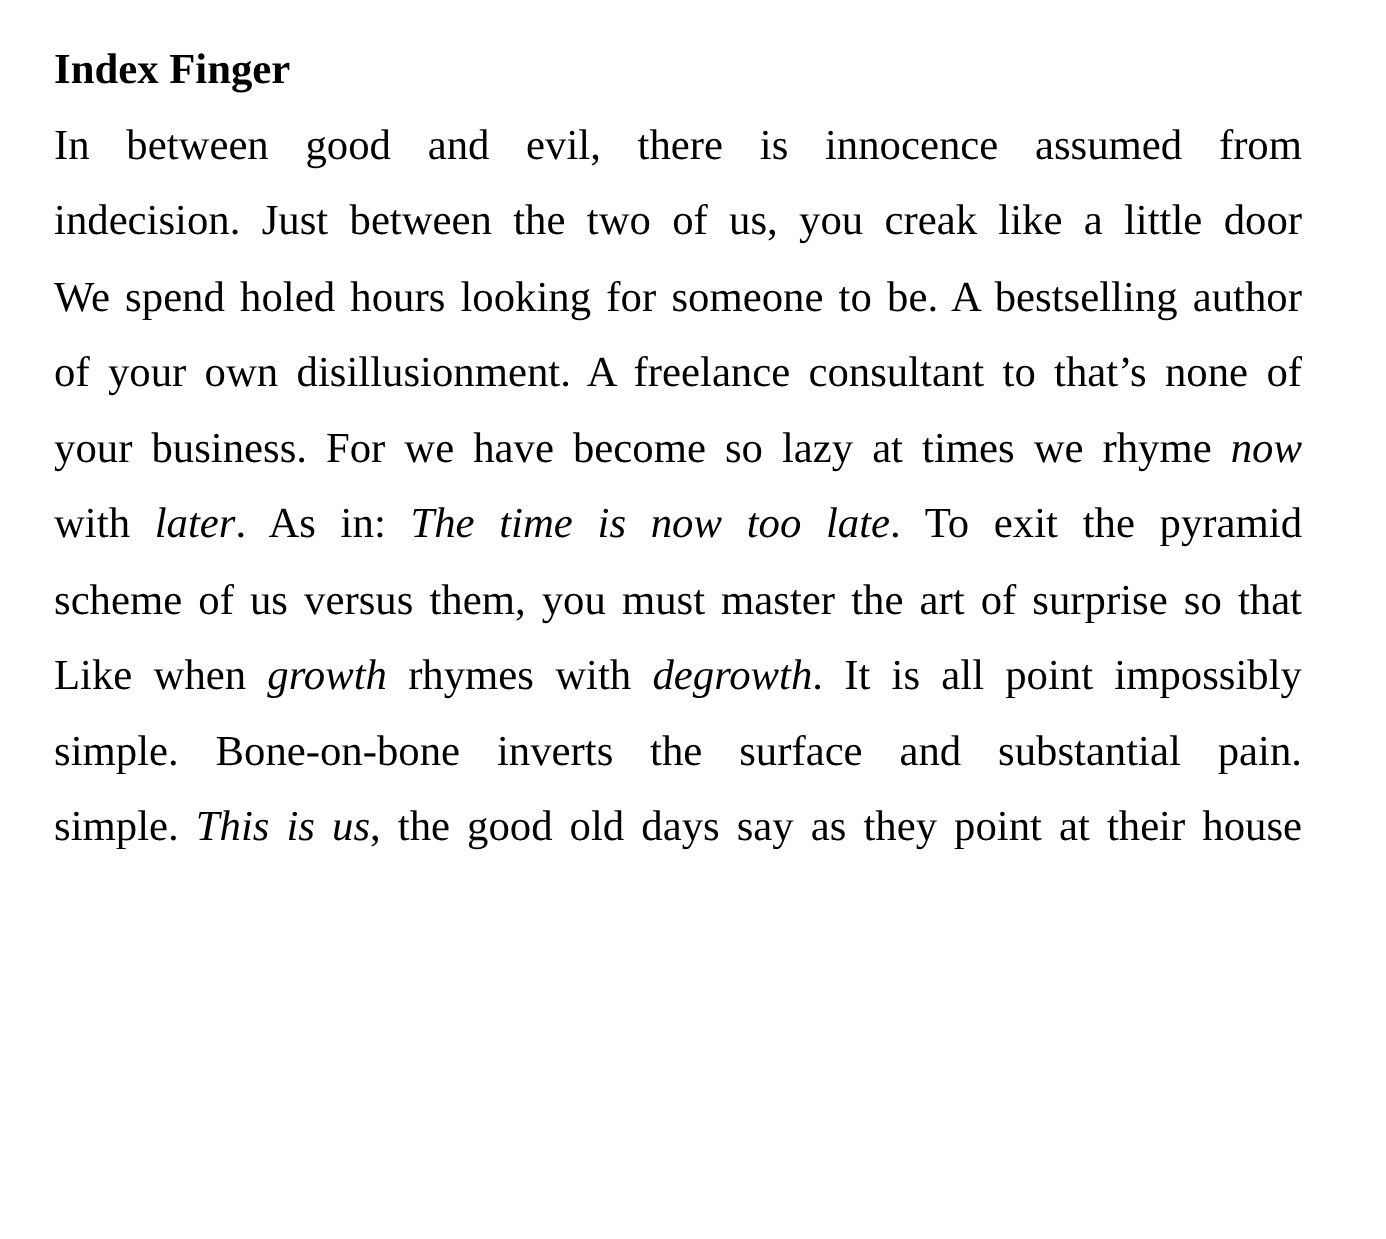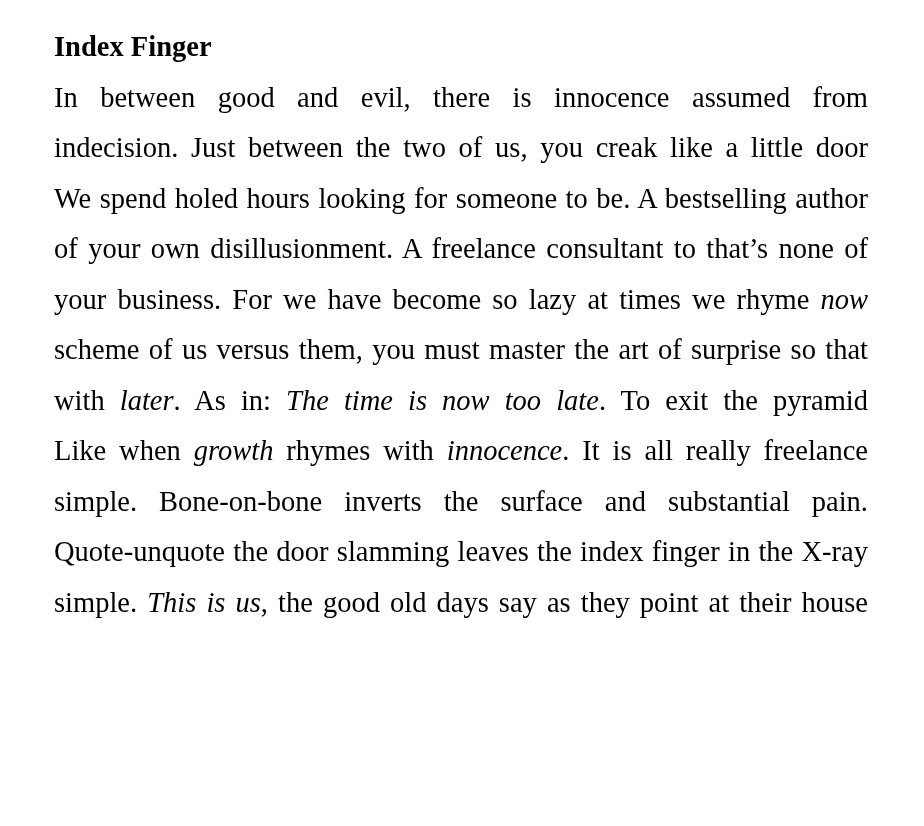--- a/index.html
+++ b/index.html
@@ -9,21 +9,21 @@
   }
   body {
     width: 924px;
     height: 826px;
     overflow: hidden;
   }
   .page {
     box-sizing: border-box;
     width: 924px;
     height: 826px;
-    padding: 22px 56px 0 54px;
+    padding: 22px 56px 0 36px;
     background: #ffffff;
     color: #000000;
     font-family: "Liberation Serif", "DejaVu Serif", serif;
     font-size: 28.5px;
     line-height: 50.5px;
   }
   .title {
     font-weight: bold;
     text-align: left;
     white-space: nowrap;
@@ -45,20 +45,19 @@
 <body>
 
 <div class="page">
   <div class="title">Index Finger</div>
   <div class="body-text">
       <div class="line"><span>In between good and evil, there is innocence assumed from</span></div>
       <div class="line"><span>indecision. Just between the two of us, you creak like a little door</span></div>
       <div class="line"><span>We spend holed hours looking for someone to be. A bestselling author</span></div>
       <div class="line"><span>of your own disillusionment. A freelance consultant to that’s none of</span></div>
       <div class="line"><span>your business. For we have become so lazy at times we rhyme </span><em>now</em></div>
+      <div class="line"><span>with </span><em>later</em><span>. As in: </span><em>The time is now too late</em><span>. To exit the pyramid</span></div>
       <div class="line"><span>scheme of us versus them, you must master the art of surprise so that</span></div>
-      <div class="line"><span>with </span><em>later</em><span>. As in: </span><em>The time is now too late</em><span>. To exit the pyramid</span></div>
-      <div class="line"><span>Like when </span><em>growth</em><span> rhymes with </span><em>innocence</em><span>. It is all really freelance</span></div>
+      <div class="line"><span>Like when </span><em>growth</em><span> rhymes with </span><em>degrowth</em><span>. It is all point impossibly</span></div>
       <div class="line"><span>simple. Bone-on-bone inverts the surface and substantial pain.</span></div>
-      <div class="line"><span>Quote-unquote the door slamming leaves the index finger in the X-ray</span></div>
       <div class="line"><span>simple. </span><em>This is us</em><span>, the good old days say as they point at their house</span></div>
     </div>
 </div>
 
 </body></html>

